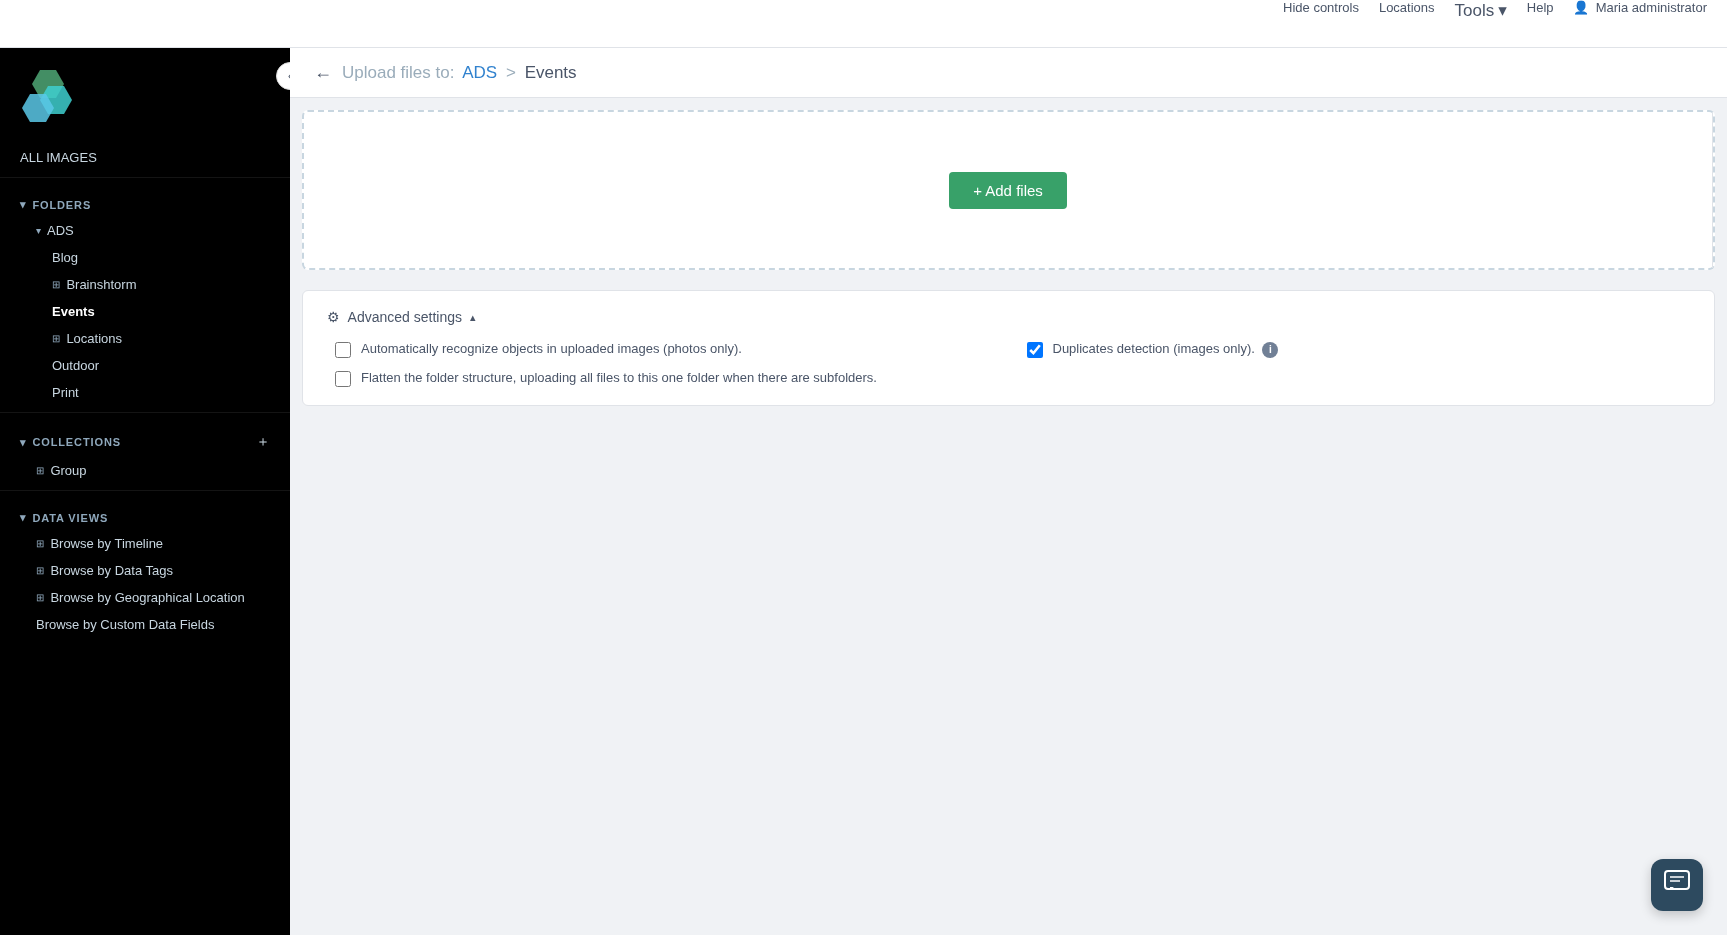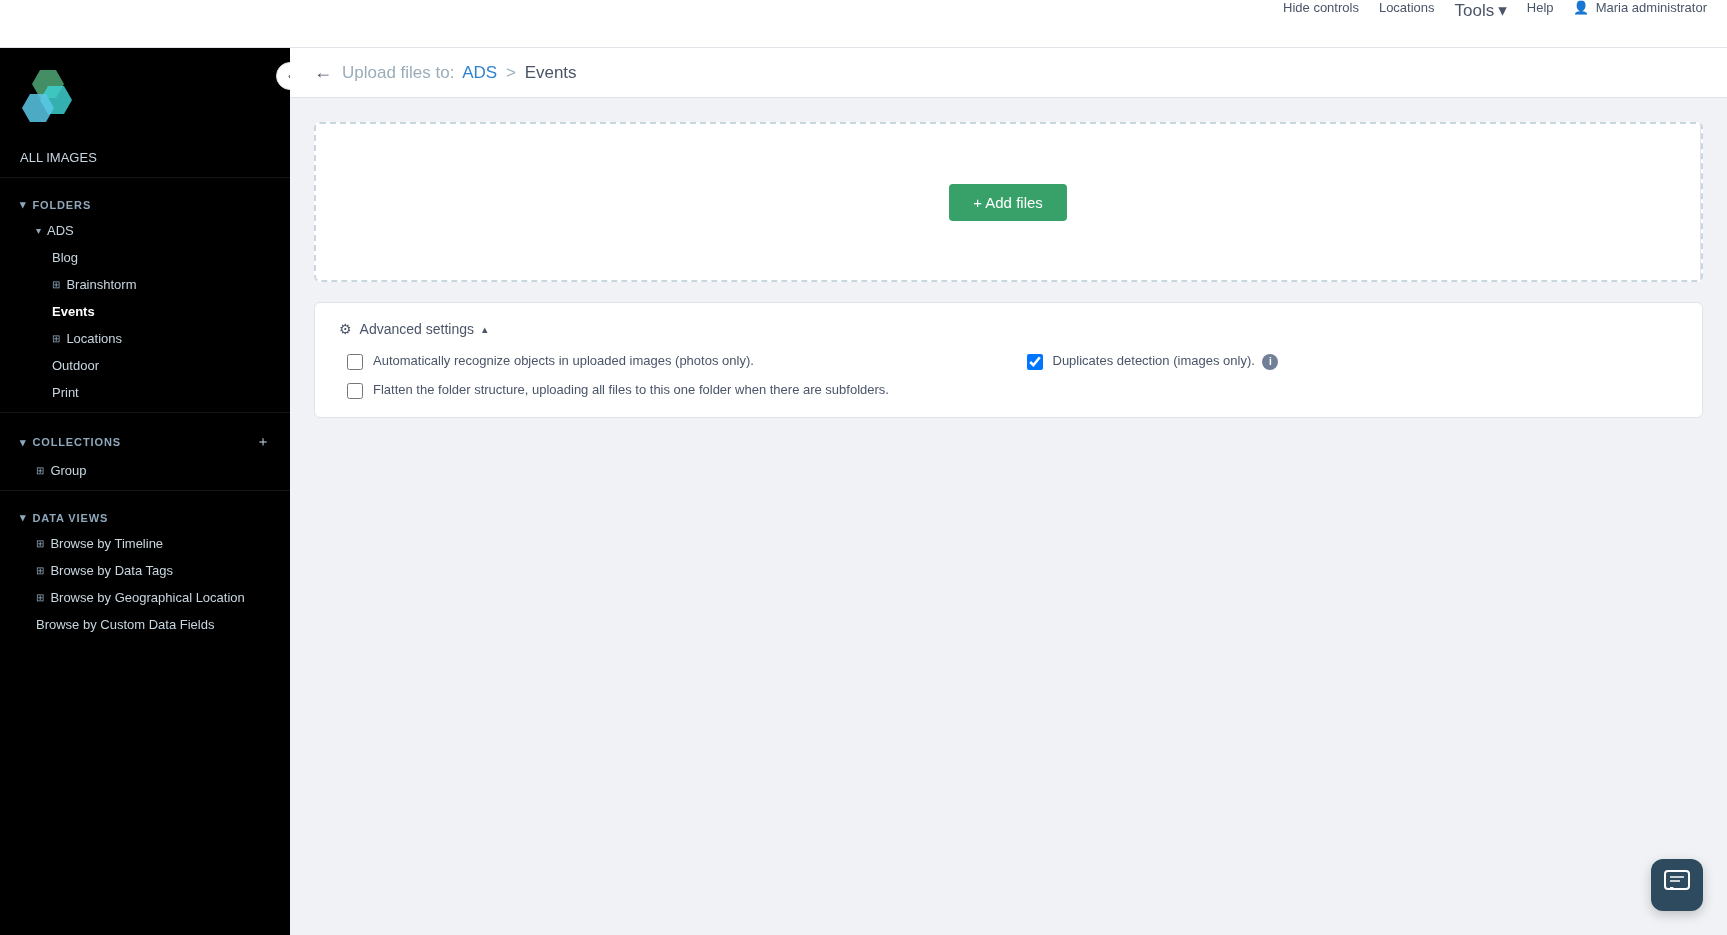--- a/index.html
+++ b/index.html
@@ -149,21 +149,21 @@
       font-weight: 400;
     }
     .page-header-title .label { color: #9aacba; margin-right: 4px; }
     .page-header-title .path-link { color: #3182ce; cursor: pointer; }
     .page-header-title .sep { color: #9aacba; margin: 0 4px; }
     .page-header-title .current { color: #4a5568; }
 
     
     .upload-area-wrapper {
       flex: 1;
-      padding: 24px;
+      padding: 12px;
       overflow-y: auto;
     }
     .upload-drop-zone {
       border: 2px dashed #c8d6e0;
       border-radius: 6px;
       background: #fff;
       display: flex;
       align-items: stretch;
       min-height: 160px;
       margin-bottom: 20px;

